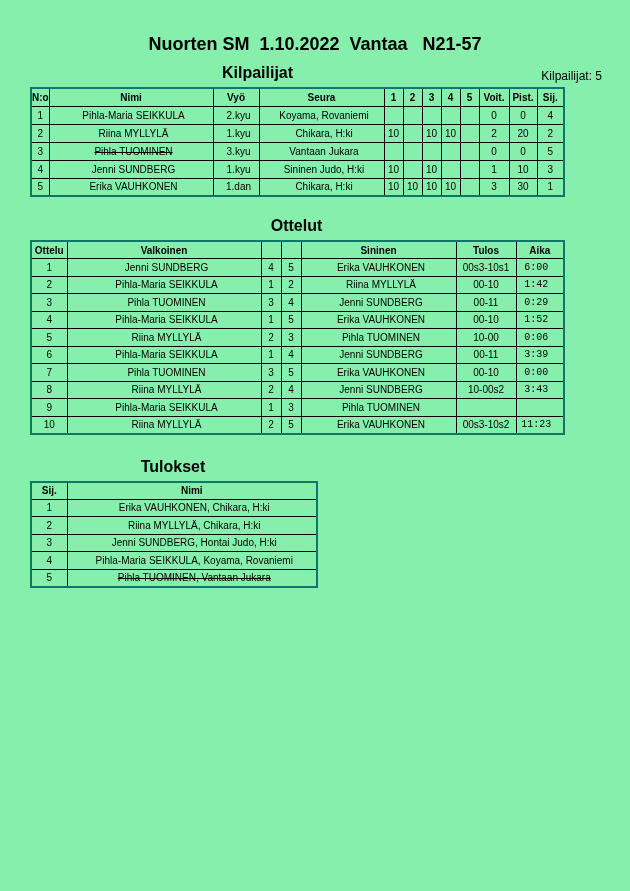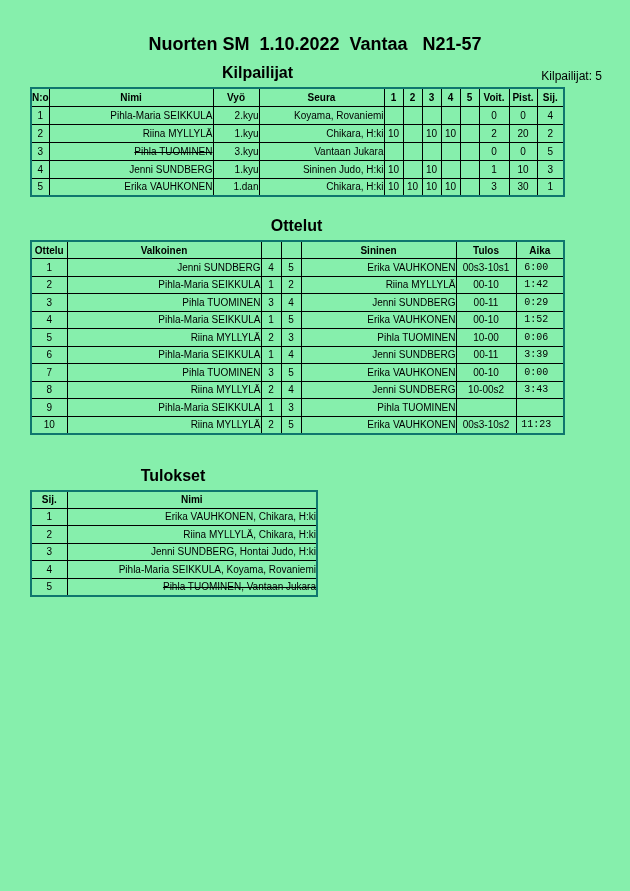--- a/index.html
+++ b/index.html
@@ -14,31 +14,31 @@
   }
   .section-label { font-weight: bold; font-size: 16px; text-align: center; }
   .kilp-label-wrap { width: 455px; margin-left: 30px; margin-top: 9px; }
   .count-label { position: absolute; top: 69px; right: 28px; font-size: 12px; }
   table { border-collapse: collapse; table-layout: fixed; border: 2px solid #0f766e; }
   th, td {
     border: 1px solid #000; font-size: 10px; overflow: hidden;
     white-space: nowrap; text-align: center; padding: 0;
   }
   th { font-weight: bold; }
-  .al { text-align: right; padding-left: 5px; }
+  .al { text-align: center; padding-left: 5px; }
   .ar { text-align: center; padding-right: 7px; font-family: Liberation Mono, monospace; }
   .strike { text-decoration: line-through; }
   .t1 { margin: 5px 0 0 30px; width: 533px; }
   .t1 tr { height: 18px; }
   .t2 { margin: 5px 0 0 30px; width: 533px; }
   .t2 tr { height: 17.5px; }
   .t3 { margin: 5px 0 0 30px; width: 286px; }
   .t3 tr { height: 17.5px; }
   .ottelut-label { width: 533px; margin-left: 30px; margin-top: 20px; }
-  .tulokset-label { width: 286px; margin-left: 30px; margin-top: 32px; }
+  .tulokset-label { width: 286px; margin-left: 30px; margin-top: 23px; }
 </style>
 </head>
 <body>
 
 <div class="page">
 
   <div class="title">Nuorten SM  1.10.2022  Vantaa   N21-57</div>
 
   <div class="count-label">Kilpailijat: 5</div>
 

